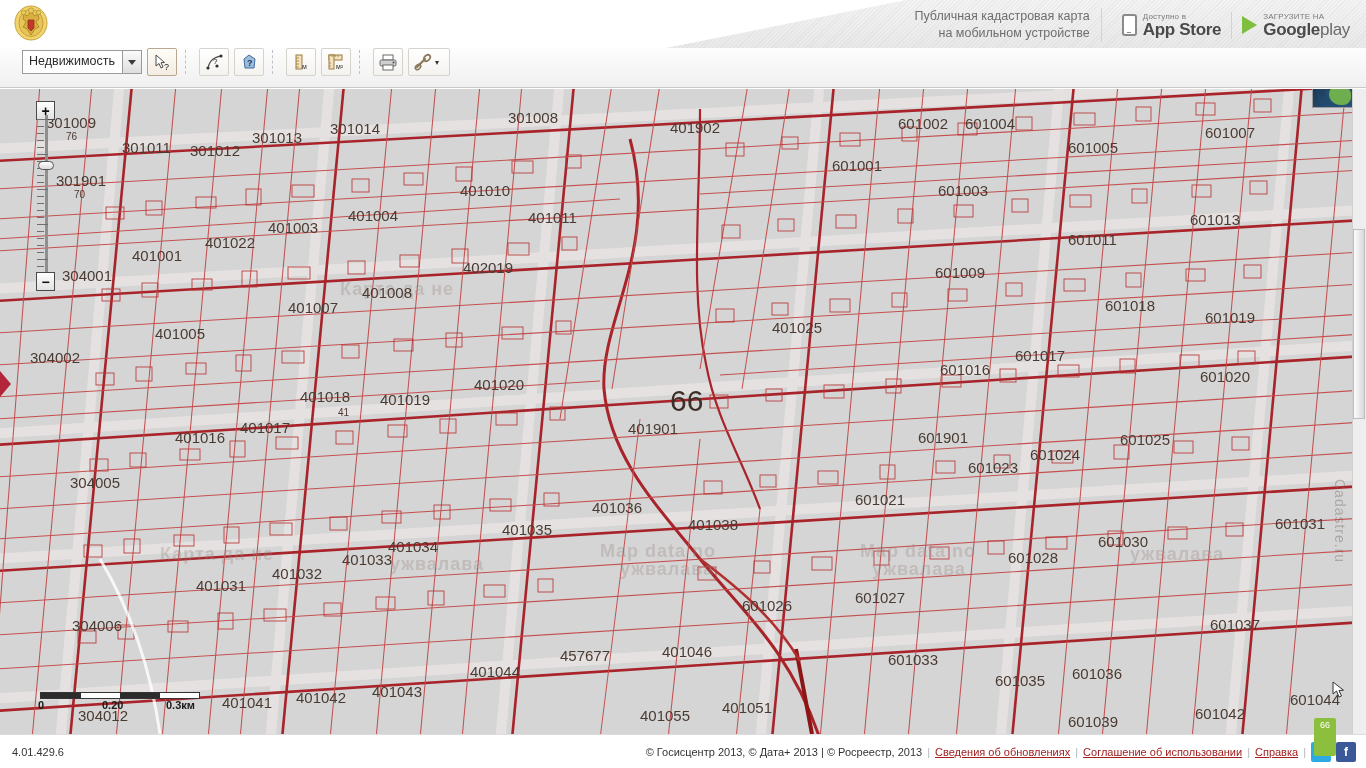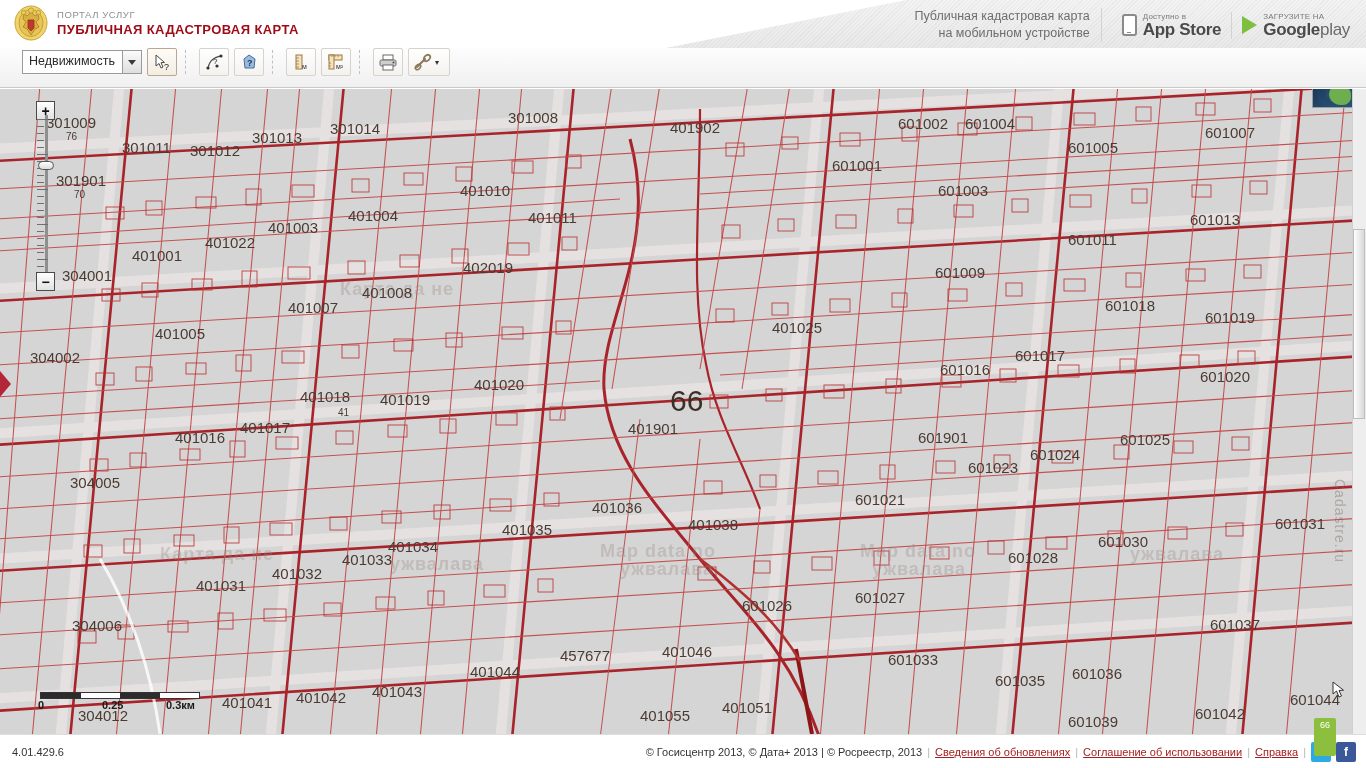--- a/index.html
+++ b/index.html
@@ -234,24 +234,20 @@
       <div class="emblem">
         <svg width="34" height="36" viewBox="0 0 34 36">
           <ellipse cx="17" cy="18" rx="16" ry="17" fill="#f0d36a" stroke="#c9a63c" stroke-width="1"></ellipse>
           <ellipse cx="17" cy="18" rx="12" ry="13.5" fill="#e8c55a" stroke="#bb942f" stroke-width=".8"></ellipse>
           <path d="M17 7 L13 11 L10 9 L9 14 L12 17 L9 22 L13 24 L17 30 L21 24 L25 22 L22 17 L25 14 L24 9 L21 11 Z" fill="#d9b03f" stroke="#a97f1e" stroke-width=".8"></path>
           <path d="M14 15 h6 v8 l-3 3 l-3 -3 Z" fill="#c0392b" stroke="#8e2b20" stroke-width=".7"></path>
           <circle cx="17" cy="5.5" r="2.6" fill="#eac95f" stroke="#b08f2c" stroke-width=".7"></circle>
           <circle cx="9.5" cy="7.5" r="2.2" fill="#eac95f" stroke="#b08f2c" stroke-width=".7"></circle>
           <circle cx="24.5" cy="7.5" r="2.2" fill="#eac95f" stroke="#b08f2c" stroke-width=".7"></circle>
         </svg>
-      </div>
-      <div>
-        <div class="brand-sub">ПОРТАЛ УСЛУГ</div>
-        <div class="brand-main">ПУБЛИЧНАЯ КАДАСТРОВАЯ КАРТА</div>
       </div>
     </div>
 
     <div class="header-right">
       <div class="mobile-text">
         <div>Публичная кадастровая карта</div>
         <div>на мобильном устройстве</div>
       </div>
 
       <div class="store-badge sep">
@@ -704,21 +700,21 @@
 
     <div class="scalebar">
       <div class="scale-strip">
         <i></i>
           <i></i>
           <i></i>
           <i></i>
       </div>
       <div class="scale-nums">
         <span style="left:-2px">0</span>
-        <span style="left:62px">0.25</span>
+        <span style="left:62px">0.20</span>
         <span style="left:126px">0.3км</span>
       </div>
     </div>
 
     <div class="left-tab"></div>
 
     <div class="globe-thumb"></div>
 
     <div class="rail-wm">Cadastre.ru</div>
 

